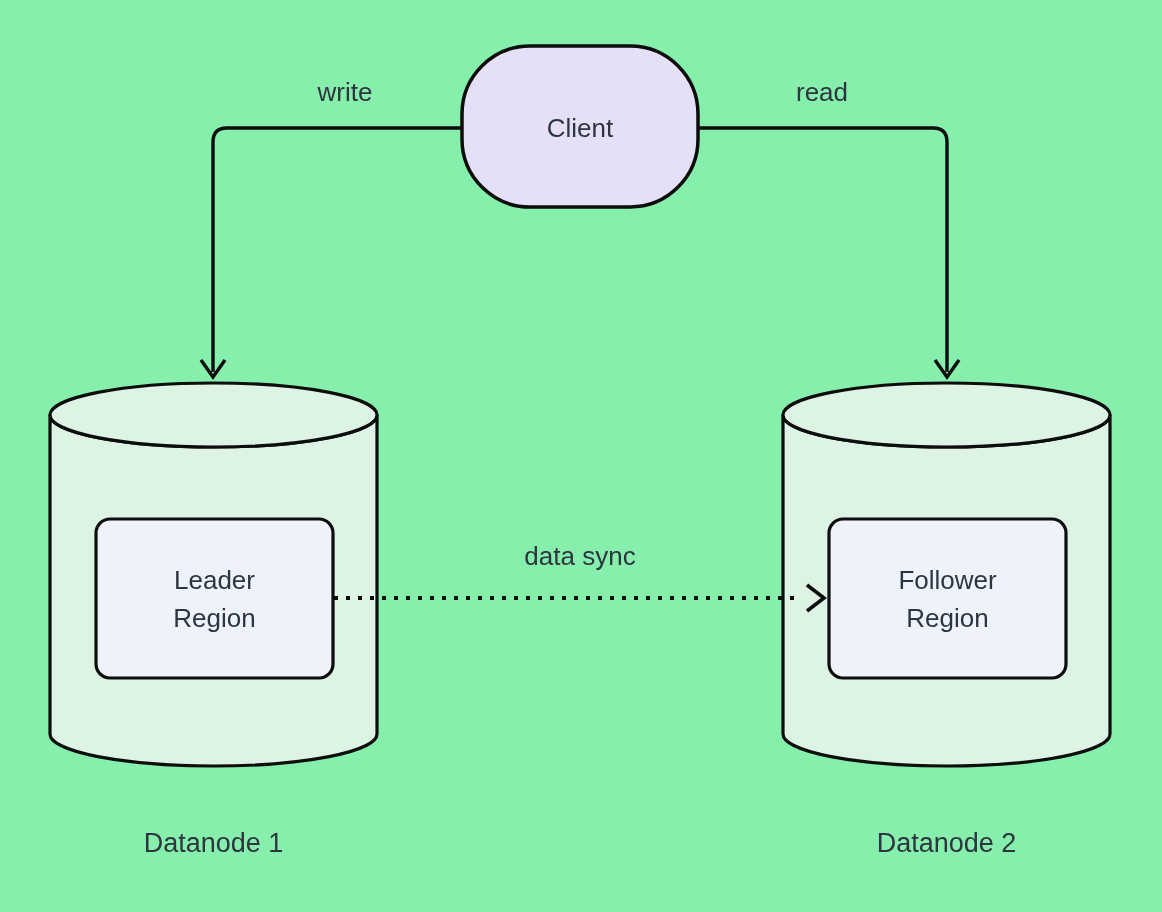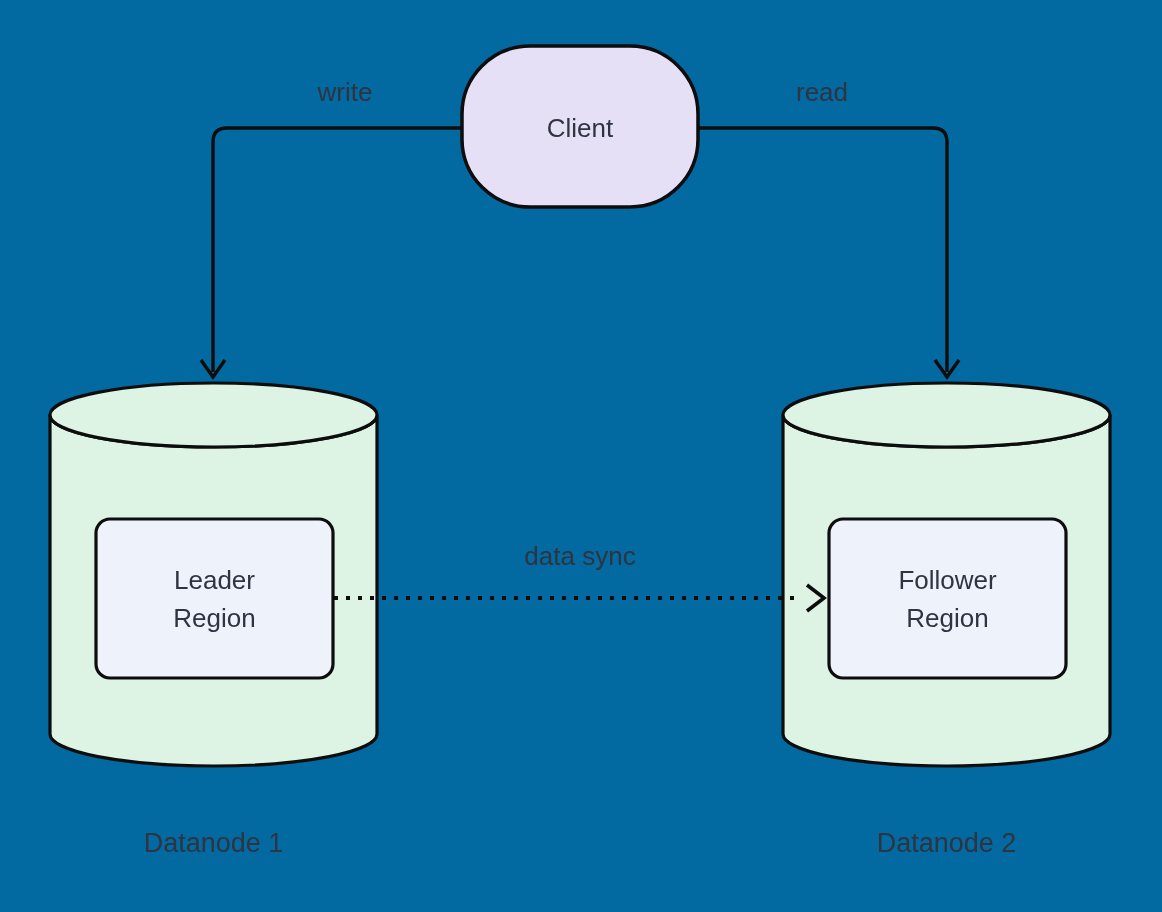--- a/index.html
+++ b/index.html
@@ -4,21 +4,21 @@
 <style>
   html, body {
     margin: 0;
     padding: 0;
     background: #ffffff;
   }
   .canvas {
     position: relative;
     width: 1162px;
     height: 912px;
-    background: #0369a1;
+    background: #86efac;
     font-family: "Liberation Sans", sans-serif;
   }
   svg { display: block; }
   text {
     font-family: "Liberation Sans", sans-serif;
     fill: #2e3440;
   }
   .edge-label { font-size: 26px; }
   .node-label { font-size: 26px; }
   .region-label { font-size: 26px; }

